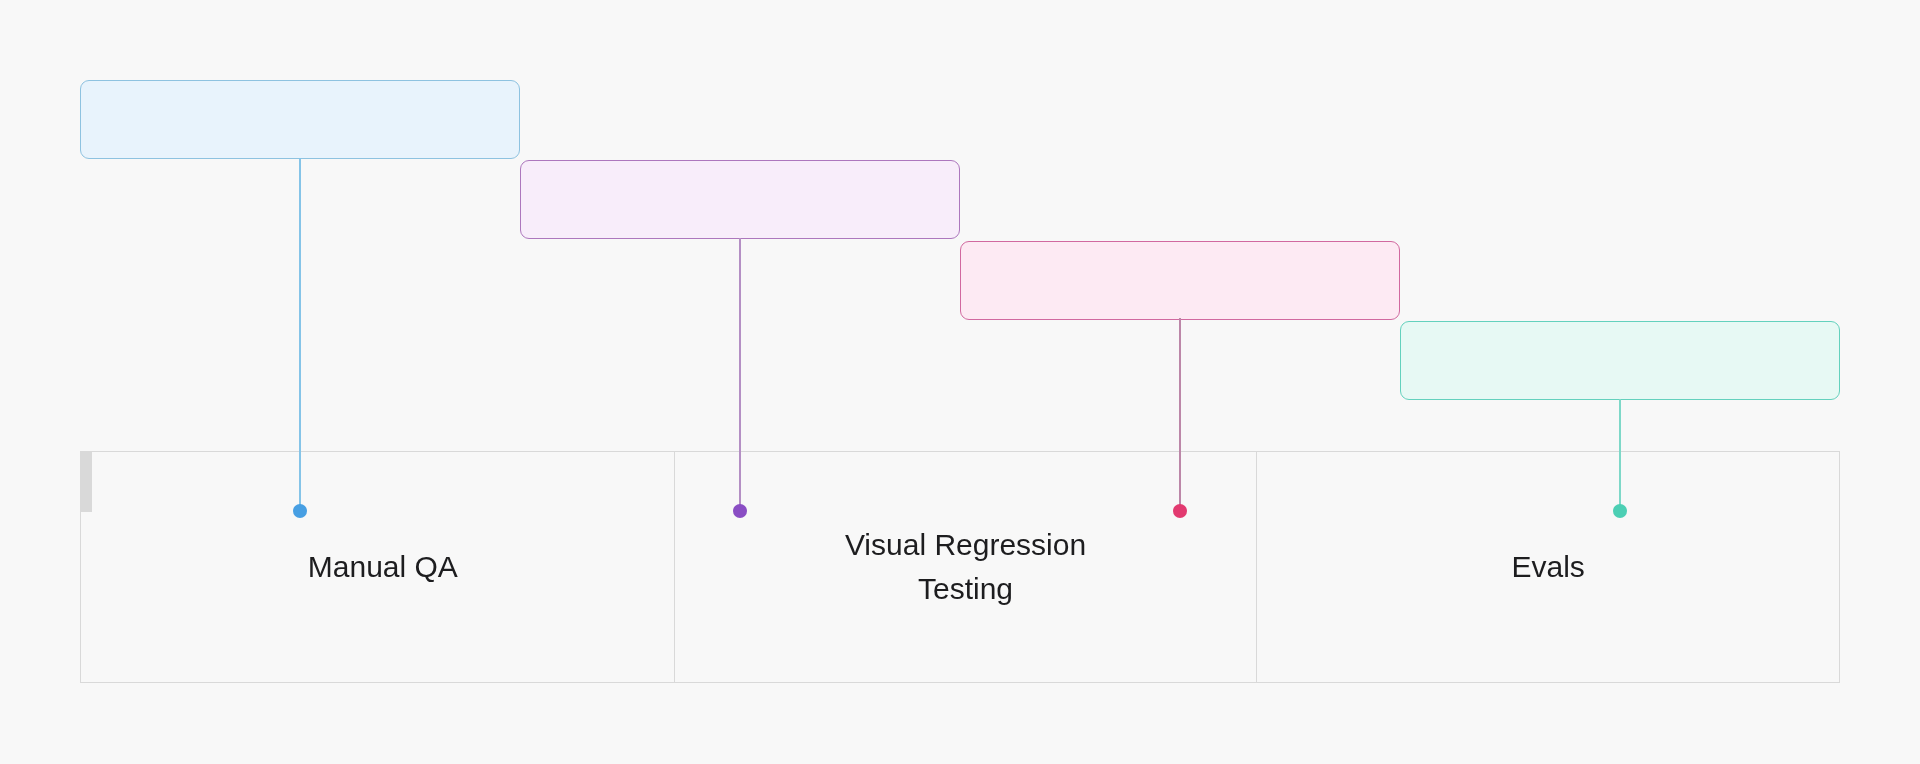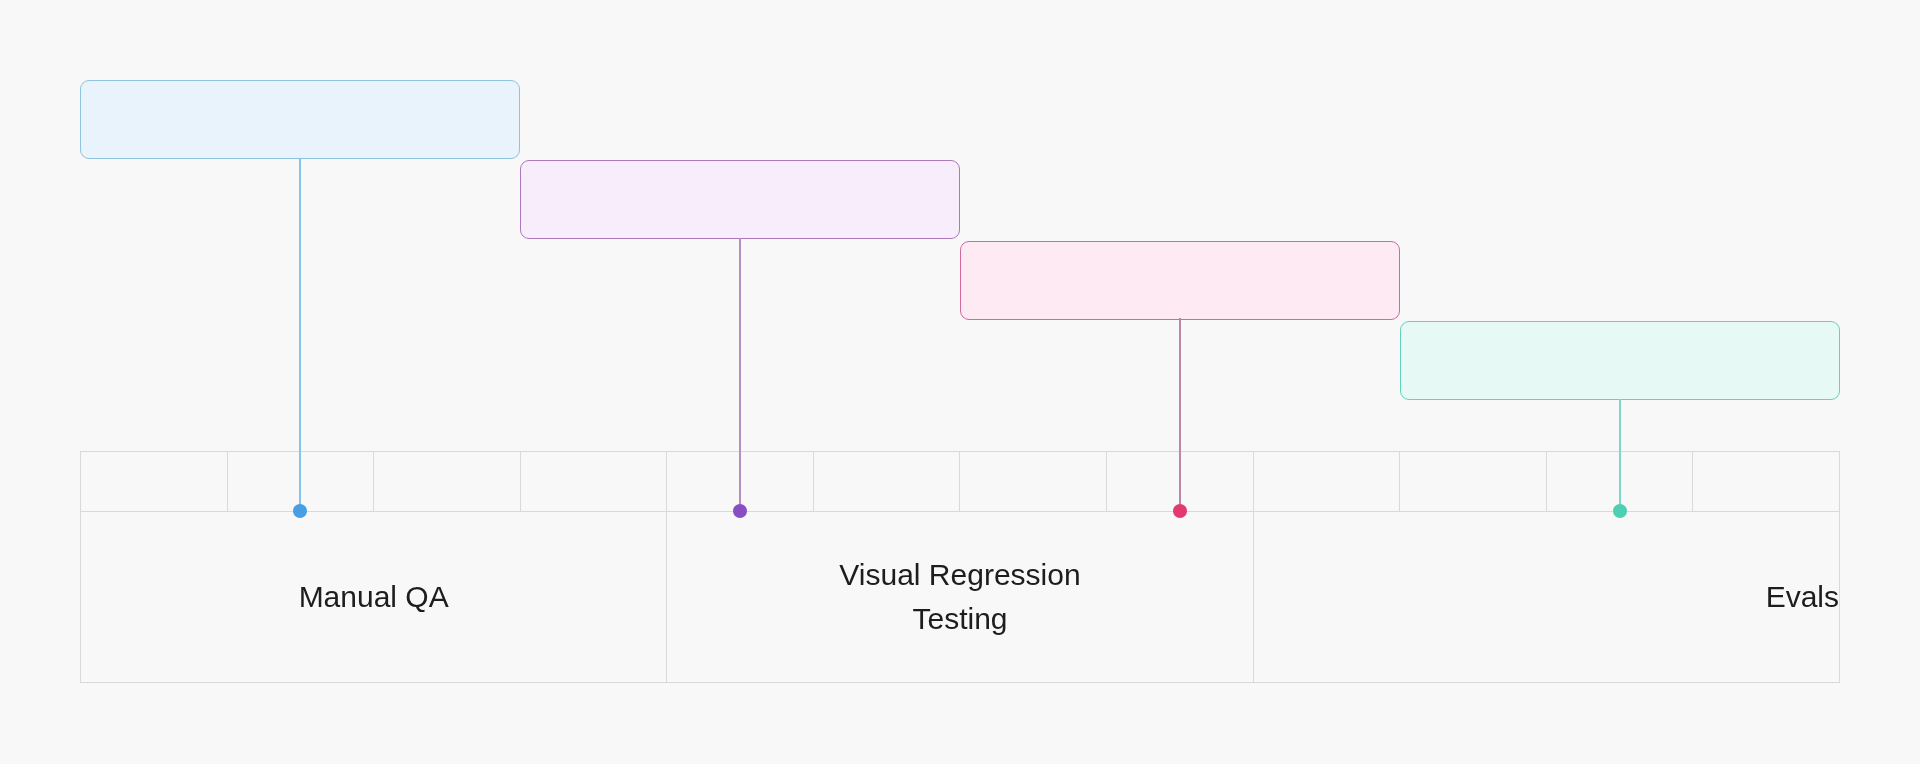--- a/index.html
+++ b/index.html
@@ -58,21 +58,20 @@
   
   .timeline-table {
     position: absolute;
     left: 80px;
     top: 451px;
     width: 1760px;
     height: 232px;
     border: 1px solid #d9d9d9;
     box-sizing: border-box;
     display: flex;
-    flex-direction: column;
     z-index: 1;
   }
   .tick-row {
     display: flex;
     height: 60px;
     border-bottom: 1px solid #d9d9d9;
     box-sizing: border-box;
   }
   .tick-cell {
     flex: 1;
@@ -87,21 +86,21 @@
   }
   .label-cell {
     flex: 1;
     border-right: 1px solid #d9d9d9;
     box-sizing: border-box;
     display: flex;
     align-items: center;
     justify-content: center;
     text-align: center;
   }
-  .label-cell:last-child { border-right: none; justify-content: flex-end; }
+  .label-cell:last-child { border-right: none; }
   .label-text {
     font-size: 30px;
     line-height: 44px;
     color: #1d1d1f;
     white-space: pre-line;
   }
 </style>
 </head>
 <body>
 

